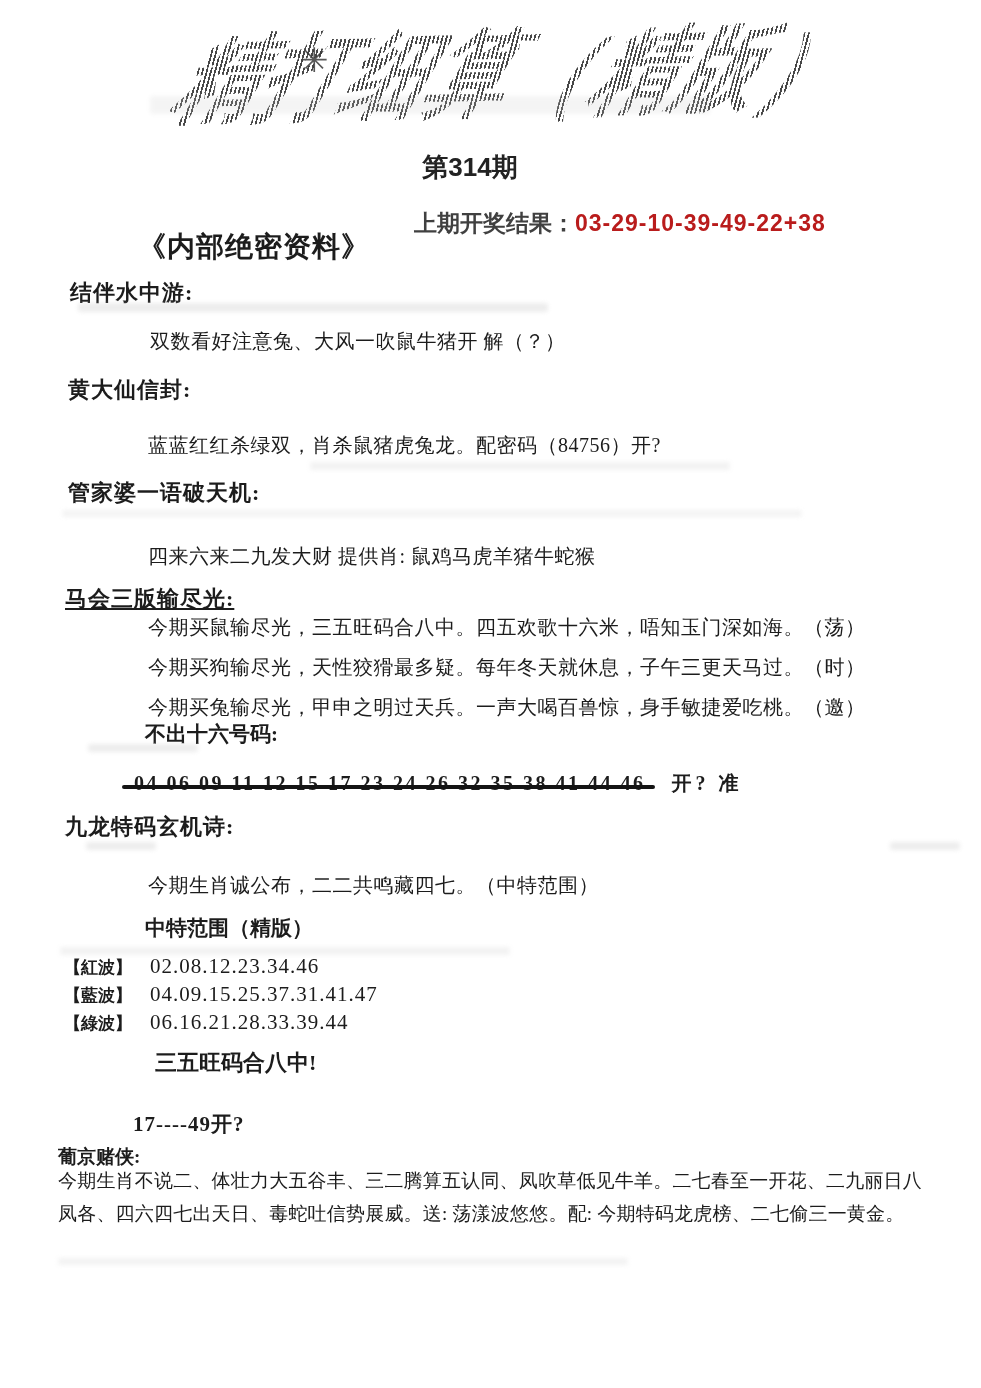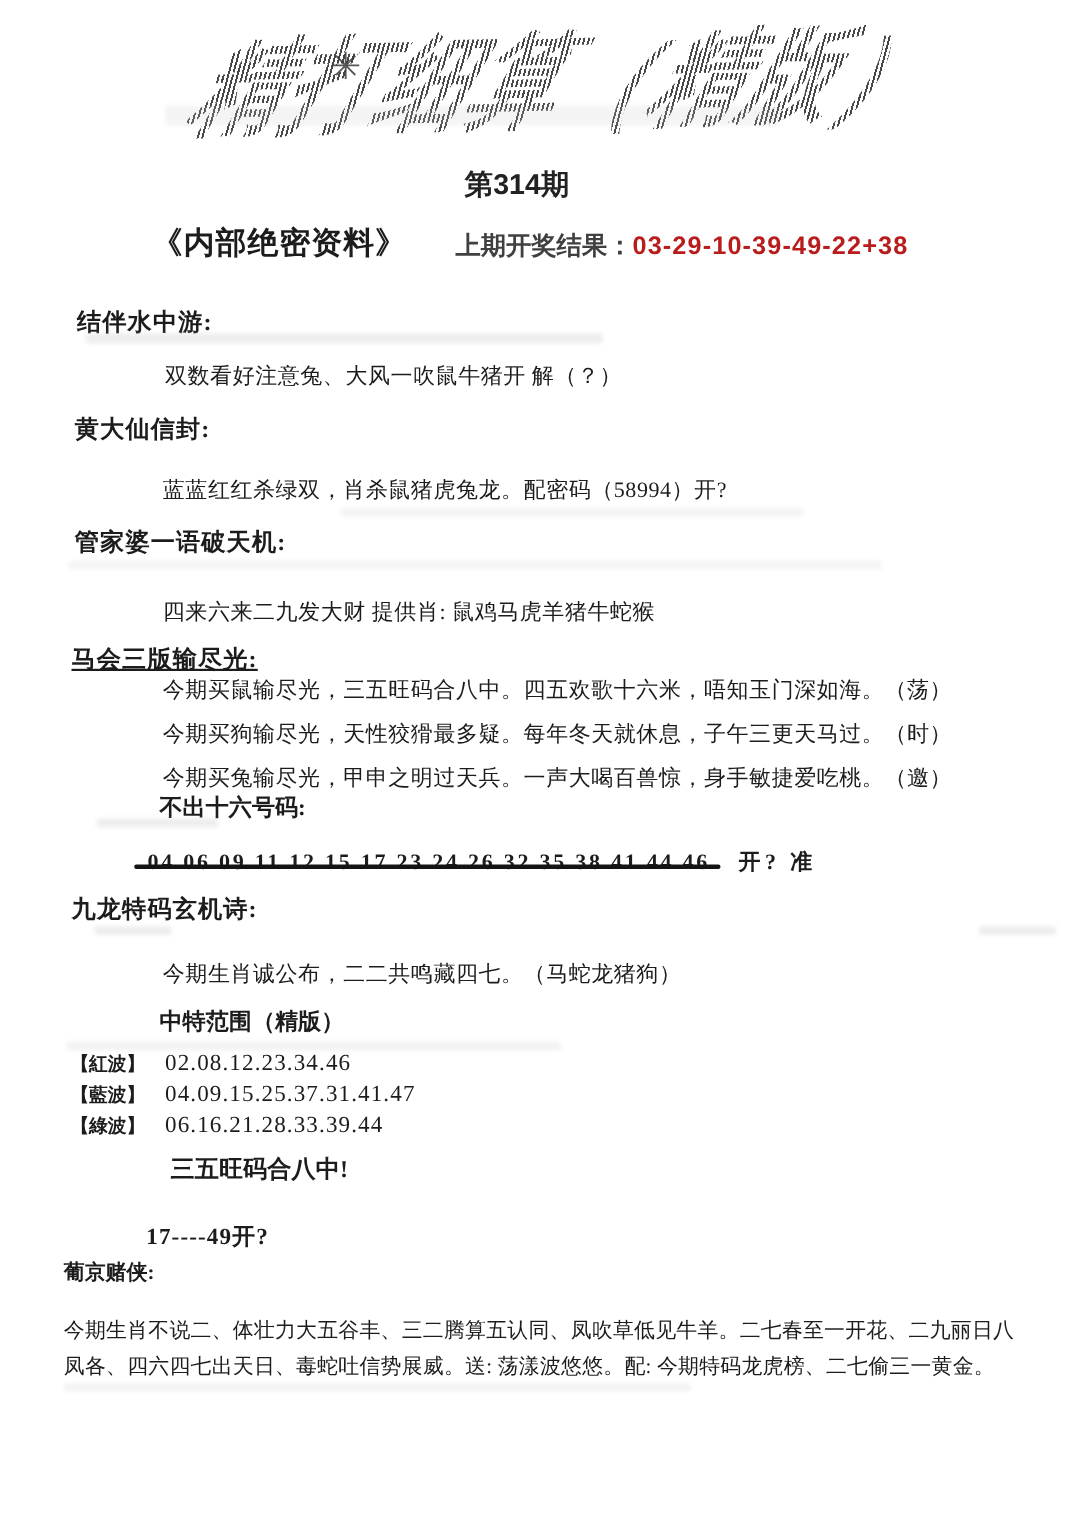--- a/index.html
+++ b/index.html
@@ -21,38 +21,38 @@
     transform:skewX(-32deg) scaleX(.84) rotate(-1deg);
     transform-origin:left bottom;
     -webkit-mask-image:repeating-linear-gradient(68deg,#000 0 2px,transparent 2px 4.6px);
     mask-image:repeating-linear-gradient(68deg,#000 0 2px,transparent 2px 4.6px);
     opacity:.88;
   }
   .title-star{left:300px;top:40px;font-size:34px;color:#3a3a3a;opacity:.85;}
   .issue{left:370px;top:150px;width:200px;text-align:center;
     font-family:"Liberation Sans","DejaVu Sans",sans-serif;
     font-size:26px;font-weight:bold;color:#222;}
-  .doc-label{left:138px;top:202px;font-size:28px;font-weight:bold;letter-spacing:1px;}
+  .doc-label{left:138px;top:228px;font-size:28px;font-weight:bold;letter-spacing:1px;}
   .result{left:414px;top:208px;
     font-family:"Liberation Sans","DejaVu Sans",sans-serif;
     font-size:23px;font-weight:bold;}
   .h{font-size:22px;font-weight:bold;letter-spacing:1px;}
   .b{font-size:20px;letter-spacing:.5px;}
   .sub-h{font-size:21px;font-weight:bold;}
   
   .strike-wrap{left:130px;top:770px;font-size:20px;}
   .strike{position:relative;display:inline-block;font-weight:bold;letter-spacing:2.5px;padding:0 4px;}
   .strike::after{
     content:"";position:absolute;left:-8px;right:-6px;top:13px;height:3.5px;
     background:#141414;border-radius:2px;
   }
   .strike-suffix{margin-left:22px;font-size:20px;font-weight:bold;letter-spacing:4px;}
   .wave-label{font-size:17px;font-weight:bold;}
   .wave-nums{font-size:21px;letter-spacing:1px;}
-  .pujing-line{font-size:19px;letter-spacing:.2px;margin-top:28px;}
+  .pujing-line{font-size:19px;letter-spacing:.2px;}
   
   .artifact{position:absolute;background:#c7c7c7;opacity:.32;filter:blur(2px);border-radius:3px;}
 </style>
 </head>
 <body>
 
 <div class="page">
 
   <div class="abs title-art">精打细算（精版）</div>
   <div class="abs title-star">✳</div>
@@ -63,42 +63,42 @@
   <div class="abs doc-label">《内部绝密资料》</div>
   <div class="abs result">
     <span style="color:#404040;">上期开奖结果：</span><span style="color:#b91c1c;letter-spacing:1px;">03-29-10-39-49-22+38</span>
   </div>
 
   <div class="abs h" style="left:70px;top:278px;">结伴水中游:</div>
   <div class="abs artifact" style="left:78px;top:303px;width:470px;height:9px;"></div>
   <div class="abs b" style="left:150px;top:328px;">双数看好注意兔、大风一吹鼠牛猪开 解（？）</div>
 
   <div class="abs h" style="left:68px;top:375px;">黄大仙信封:</div>
-  <div class="abs b" style="left:148px;top:432px;">蓝蓝红红杀绿双，肖杀鼠猪虎兔龙。配密码（58994）开?</div>
+  <div class="abs b" style="left:148px;top:432px;">蓝蓝红红杀绿双，肖杀鼠猪虎兔龙。配密码（84756）开?</div>
   <div class="abs artifact" style="left:310px;top:462px;width:420px;height:8px;opacity:.22;"></div>
 
   <div class="abs h" style="left:68px;top:478px;">管家婆一语破天机:</div>
   <div class="abs artifact" style="left:62px;top:510px;width:740px;height:7px;opacity:.2;"></div>
   <div class="abs b" style="left:148px;top:543px;">四来六来二九发大财 提供肖: 鼠鸡马虎羊猪牛蛇猴</div>
 
   <div class="abs h" style="left:65px;top:584px;text-decoration:underline;">马会三版输尽光:</div>
   <div class="abs b" style="left:148px;top:614px;">今期买鼠输尽光，三五旺码合八中。四五欢歌十六米，唔知玉门深如海。（荡）</div>
   <div class="abs b" style="left:148px;top:694px;">今期买兔输尽光，甲申之明过天兵。一声大喝百兽惊，身手敏捷爱吃桃。（邀）</div>
   <div class="abs b" style="left:148px;top:654px;">今期买狗输尽光，天性狡猾最多疑。每年冬天就休息，子午三更天马过。（时）</div>
   <div class="abs sub-h" style="left:145px;top:720px;">不出十六号码:</div>
   <div class="abs artifact" style="left:88px;top:744px;width:110px;height:8px;"></div>
 
   <div class="abs strike-wrap">
     <span class="strike">04 06 09 11 12 15 17 23 24 26 32 35 38 41 44 46</span><span class="strike-suffix">开? 准</span>
   </div>
 
   <div class="abs h" style="left:65px;top:812px;">九龙特码玄机诗:</div>
   <div class="abs artifact" style="left:86px;top:842px;width:70px;height:8px;"></div>
   <div class="abs artifact" style="left:890px;top:842px;width:70px;height:8px;"></div>
-  <div class="abs b" style="left:148px;top:872px;">今期生肖诚公布，二二共鸣藏四七。（马蛇龙猪狗）</div>
+  <div class="abs b" style="left:148px;top:872px;">今期生肖诚公布，二二共鸣藏四七。（中特范围）</div>
   <div class="abs sub-h" style="left:145px;top:914px;">中特范围（精版）</div>
   <div class="abs artifact" style="left:60px;top:947px;width:450px;height:8px;opacity:.22;"></div>
 
   <div class="abs" style="left:64px;top:954px;">
     <span class="wave-label">【紅波】</span>
     <span class="wave-nums" style="margin-left:14px;">02.08.12.23.34.46</span>
   </div>
   <div class="abs" style="left:64px;top:982px;">
     <span class="wave-label">【藍波】</span>
     <span class="wave-nums" style="margin-left:14px;">04.09.15.25.37.31.41.47</span>

